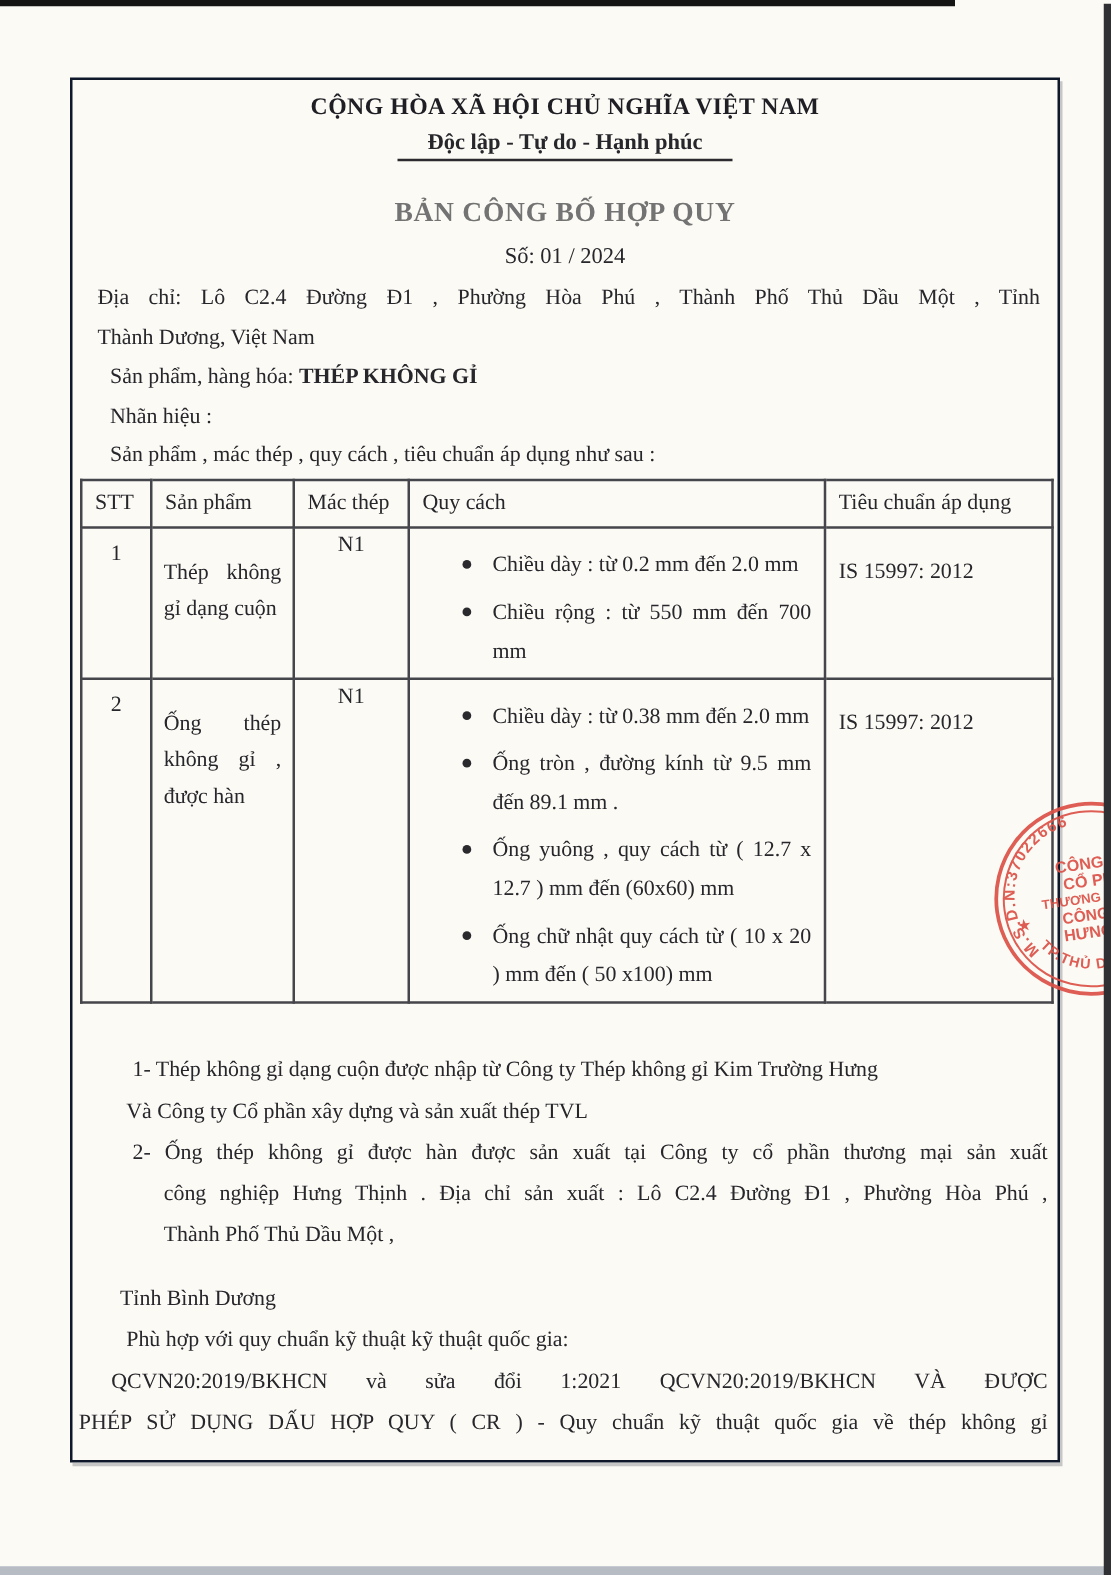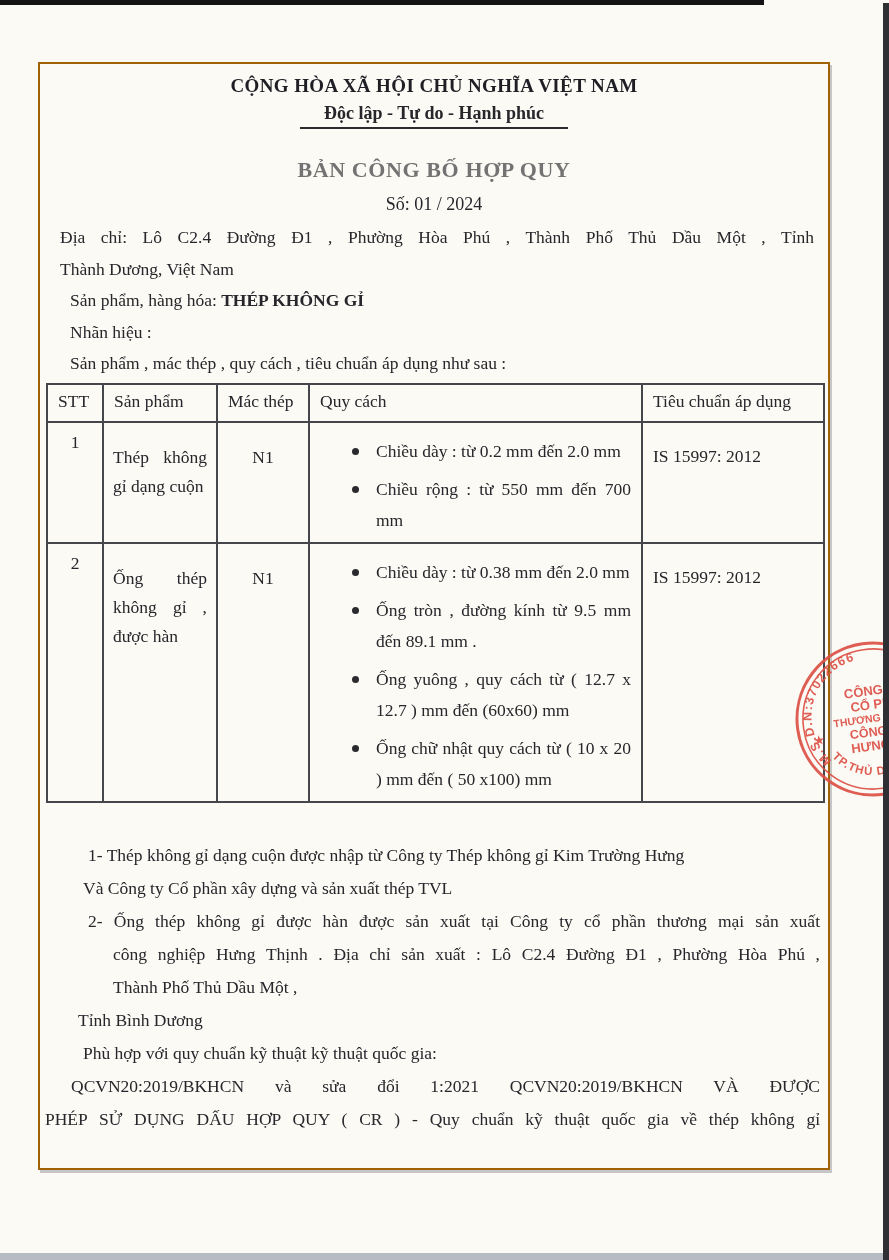--- a/index.html
+++ b/index.html
@@ -5,57 +5,57 @@
   html,body{margin:0;padding:0;}
   body{width:889px;height:1260px;font-family:"Liberation Serif","DejaVu Serif",serif;}
   .page{position:relative;width:889px;height:1260px;background:#fbfaf5;overflow:hidden;color:#26262b;}
 
   
   .edge-top{position:absolute;left:0;top:0;width:764px;height:5px;background:#141414;}
   .edge-right{position:absolute;right:0;top:3px;width:6px;height:1257px;background:#2f3033;z-index:30;}
   .edge-bottom{position:absolute;left:0;bottom:0;width:889px;height:7px;background:#b7bbc4;z-index:25;}
 
   
-  .frame{position:absolute;left:38px;top:62px;width:788px;height:1094px;border:2px solid #a16207;
+  .frame{position:absolute;left:56px;top:62px;width:788px;height:1094px;border:2px solid #0f172a;
          box-shadow:2px 3px 0 rgba(134,136,142,.45);box-sizing:content-box;padding-top:10px;}
 
   .center{text-align:center;}
   .nat-title{font-weight:bold;font-size:19px;letter-spacing:.4px;line-height:24px;color:#1e1e24;}
   .motto{font-weight:bold;font-size:18px;line-height:26px;margin-top:2px;}
   .motto span{display:inline-block;border-bottom:2px solid #2a2a2f;padding:0 24px 1px 24px;}
   .doc-title{font-weight:bold;font-size:22px;letter-spacing:.6px;line-height:30px;margin-top:26px;color:#737373;}
   .doc-no{font-size:18px;line-height:26px;margin-top:6px;}
 
   .info{margin:5px 14px 0 20px;font-size:17.5px;line-height:31.5px;}
   .indent10{margin-left:10px;}
   .stretch{text-align:justify;text-align-last:justify;}
   .bold{font-weight:bold;}
 
   table.spec{border-collapse:collapse;table-layout:fixed;width:777px;margin:3px 0 0 6px;font-size:17.5px;}
   table.spec th,table.spec td{border:2px solid #45464b;vertical-align:top;box-sizing:border-box;}
   table.spec th{font-weight:normal;text-align:left;height:38px;padding:6px 6px 4px 10px;}
   th.c,td.c{text-align:center;}
   td.stt{padding-top:9px;}
   td.prod{padding:20px 9px;text-align:justify;line-height:29px;}
-  td.grade{padding-top:24px;margin-top:36px;}
+  td.grade{padding-top:2px;margin-top:36px;}
   td.std{padding:23px 6px 6px 10px;}
   td.quy{padding:6px 10px 6px 0;}
   ul.specs{list-style:none;margin:0;padding:0 0 0 66px;}
   ul.specs li{position:relative;text-align:justify;line-height:31px;margin-top:7px;}
   ul.specs li::before{content:"";position:absolute;left:-24px;top:12px;width:7px;height:7px;border-radius:50%;background:#2a2a2e;}
   tr.r1 td{height:100px;}
   tr.r2 td{height:233px;}
 
   .notes{margin:36px 8px 0 0;font-size:17.5px;line-height:33px;}
   .n1{margin-left:48px;}
   .n2{margin-left:43px;}
   .n3{margin-left:48px;}
   .n4{margin-left:73px;}
   .n5{margin-left:73px;}
-  .n6{margin-left:38px;}
+  .n6{margin-left:38px;margin-top:18px;}
   .n7{margin-left:43px;}
   .n8{margin-left:31px;}
   .n9{margin-left:5px;}
 
   .stamp{position:absolute;left:793px;top:636px;width:170px;height:170px;opacity:.92;z-index:20;}
   .stamp text{font-family:"Liberation Sans","DejaVu Sans",sans-serif;}
 </style>
 </head>
 <body>
 

